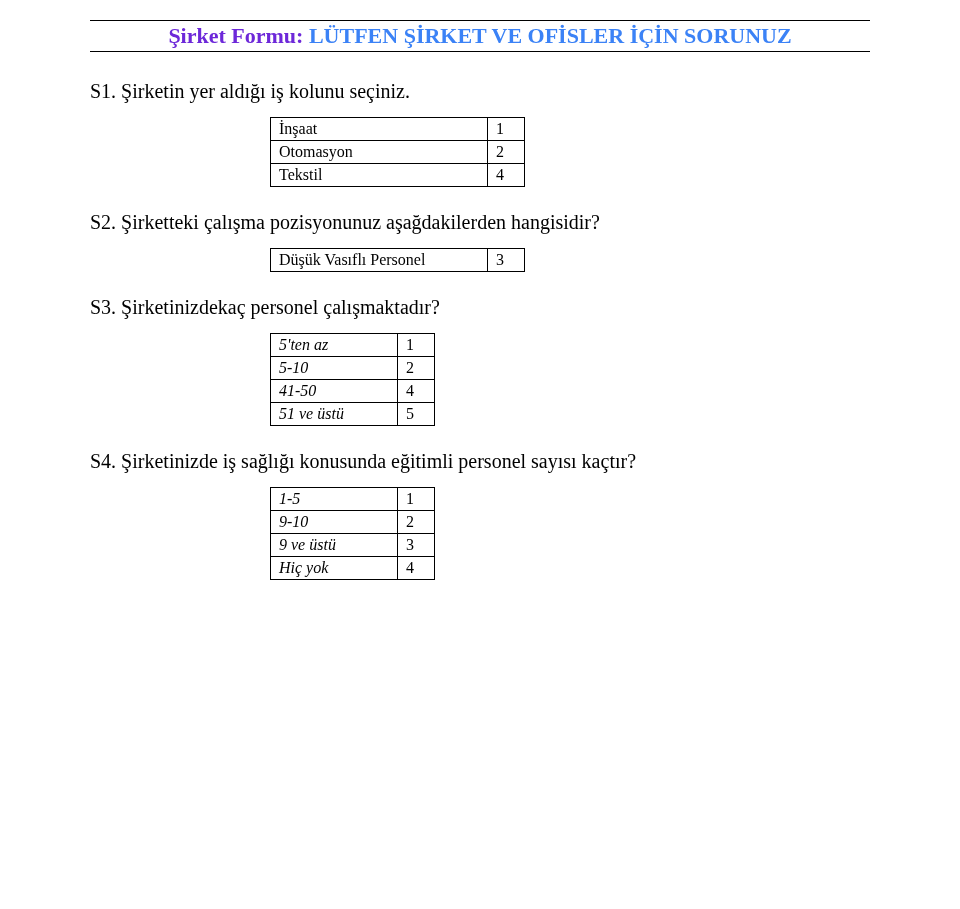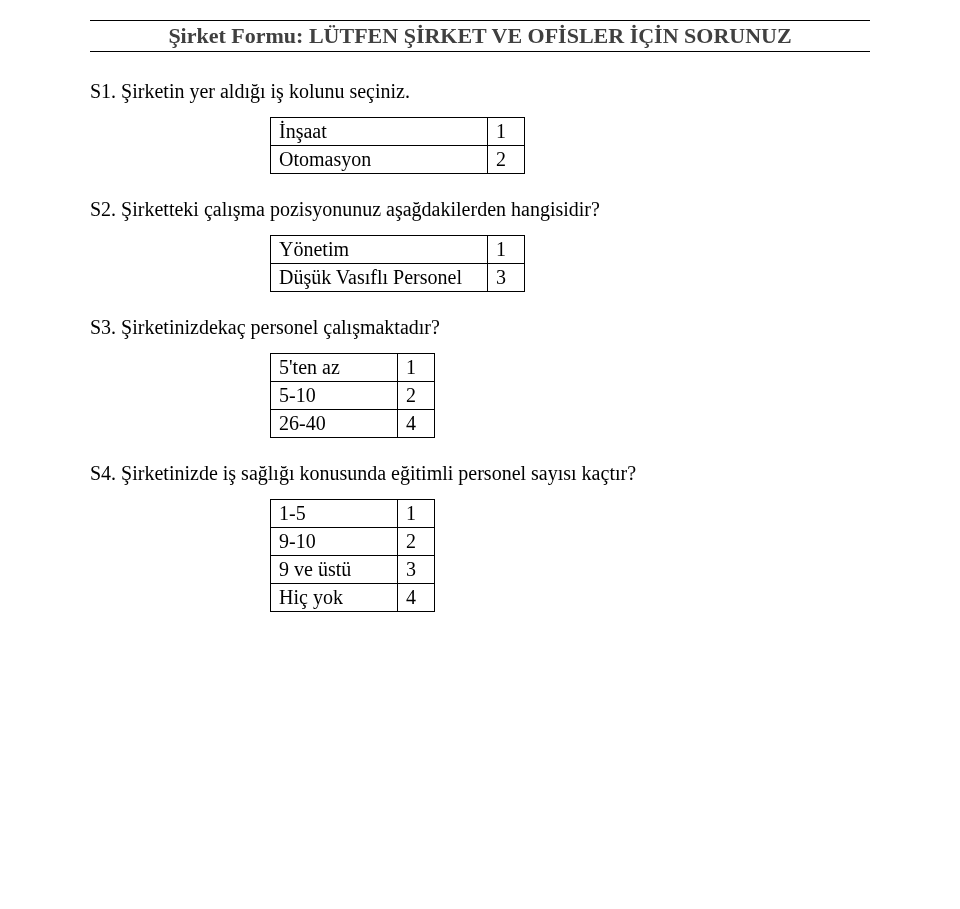--- a/index.html
+++ b/index.html
@@ -18,44 +18,44 @@
     border-top: 1px solid #000;
     border-bottom: 1px solid #000;
     padding: 2px 0;
     text-align: center;
     margin-bottom: 28px;
   }
   .title-line {
     font-weight: bold;
     font-size: 22px;
   }
-  .title-prefix { color: #404040; }
-  .title-emph  { color: #404040; }
+  .title-prefix { color: #6d28d9; }
+  .title-emph  { color: #3b82f6; }
   .question {
     margin: 20px 0 24px 0;
   }
   .q-text {
     margin-bottom: 14px;
   }
   .opt-table {
     border-collapse: collapse;
     margin-left: 180px;
   }
   .opt-table td {
     border: 1px solid #000;
     padding: 2px 8px;
     vertical-align: top;
-    font-size: 20px;
+    font-size: 16px;
   }
   .opt-table td.code {
     text-align: left;
     min-width: 20px;
   }
   .w-med td.label { min-width: 200px; }
-  .w-sm  td.label { min-width: 110px; }
+  .w-sm  td.label { min-width: 110px; font-style: italic; }
 </style>
 </head>
 <body>
 
 <div class="page">
 
   <div class="title-wrap">
     <div class="title-line">
       <span class="title-prefix">Şirket Formu: </span><span class="title-emph">LÜTFEN ŞİRKET VE OFİSLER İÇİN SORUNUZ</span>
     </div>
@@ -66,32 +66,32 @@
     <table class="opt-table w-med">
       <tbody>
           <tr>
         <td class="label">İnşaat</td>
         <td class="code">1</td>
       </tr>
       <tr>
         <td class="label">Otomasyon</td>
         <td class="code">2</td>
       </tr>
+      <tr>
+        <td class="label">Tekstil</td>
+        <td class="code">4</td>
+      </tr>
     </tbody>
       </table>
   </div>
 
   <div class="question">
     <div class="q-text">S2. Şirketteki çalışma pozisyonunuz aşağdakilerden hangisidir?</div>
     <table class="opt-table w-med">
       <tbody>
-          <tr>
-        <td class="label">Yönetim</td>
-        <td class="code">1</td>
-      </tr>
       <tr>
         <td class="label">Düşük Vasıflı Personel</td>
         <td class="code">3</td>
       </tr>
     </tbody>
       </table>
   </div>
 
   <div class="question">
     <div class="q-text">S3. Şirketinizdekaç personel çalışmaktadır?</div>
@@ -99,22 +99,26 @@
       <tbody>
           <tr>
         <td class="label">5'ten az</td>
         <td class="code">1</td>
       </tr>
       <tr>
         <td class="label">5-10</td>
         <td class="code">2</td>
       </tr>
       <tr>
-        <td class="label">26-40</td>
+        <td class="label">41-50</td>
         <td class="code">4</td>
+      </tr>
+      <tr>
+        <td class="label">51 ve üstü</td>
+        <td class="code">5</td>
       </tr>
     </tbody>
       </table>
   </div>
 
   <div class="question">
     <div class="q-text">S4. Şirketinizde iş sağlığı konusunda eğitimli personel sayısı kaçtır?</div>
     <table class="opt-table w-sm">
       <tbody>
           <tr>

